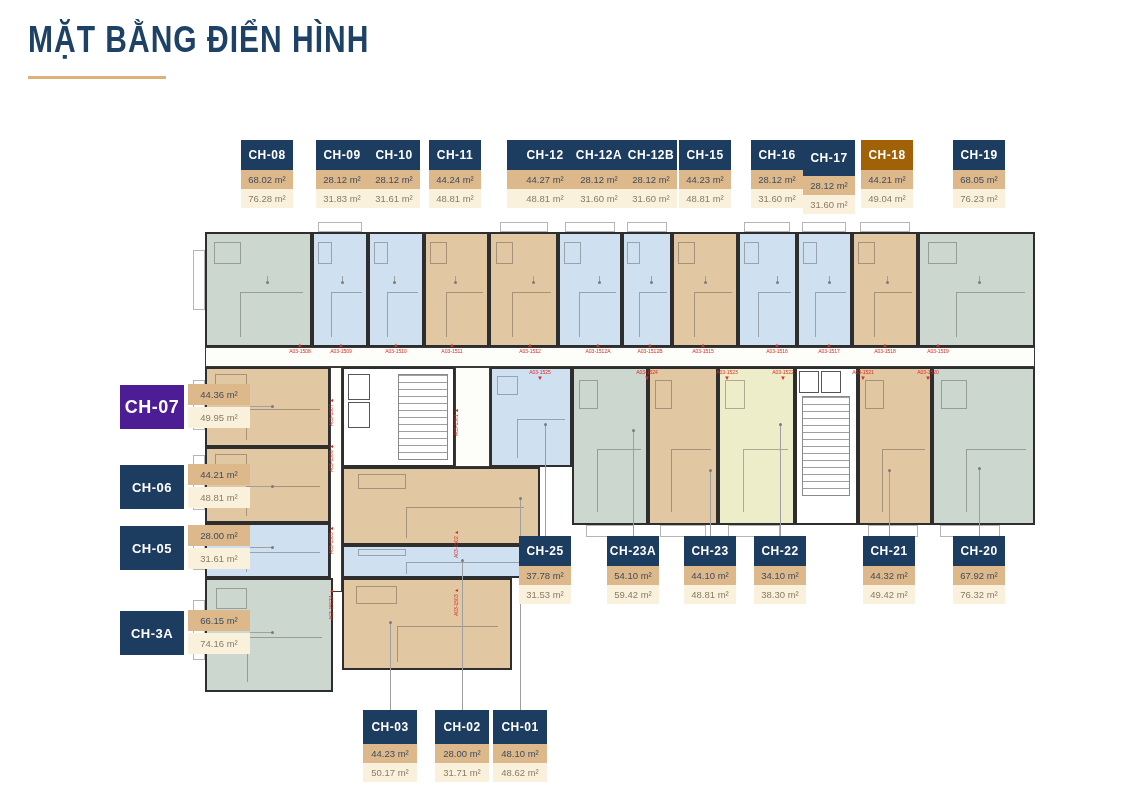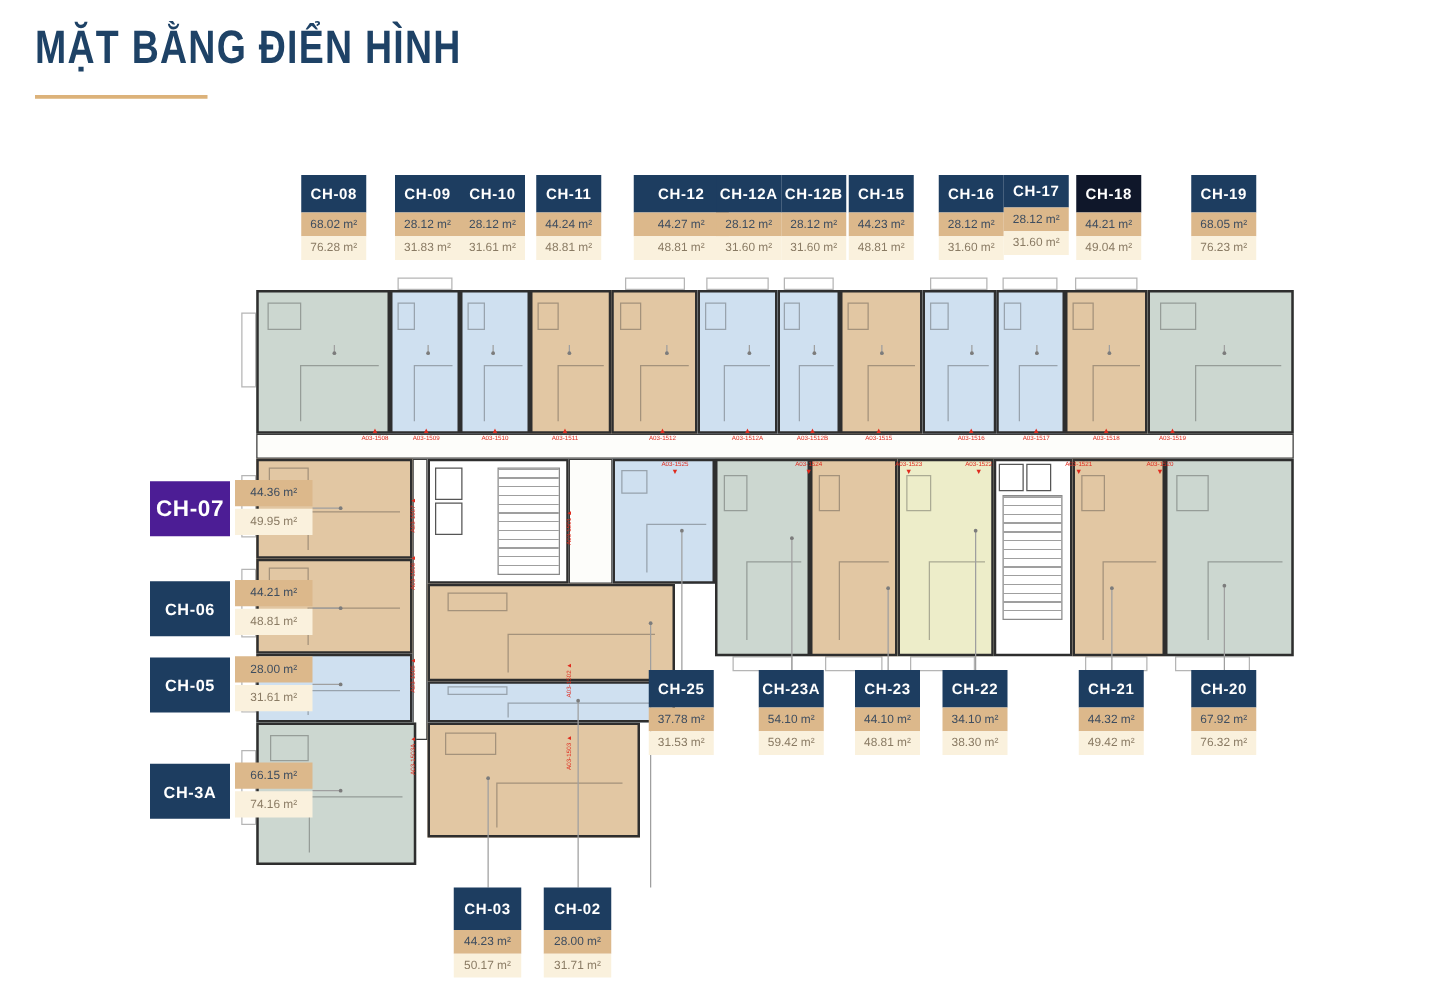--- a/index.html
+++ b/index.html
@@ -193,28 +193,28 @@
     <div class="leader" style="left: 705px; top: 276px; width: 1px; height: 6px;"></div>
     <div class="ldot" style="left: 704px; top: 281px;"></div>
     <div class="card" style="left: 751px; top: 140px; width: 52px;">
       <div class="nm" style="height: 30px; background: rgb(29, 61, 96);">CH-16</div>
       <div class="a1" style="height: 19px; background: rgb(220, 184, 139); color: rgb(62, 77, 95);">28.12 m²</div>
       <div class="a2" style="height: 19px; background: rgb(250, 241, 221); color: rgb(138, 123, 100);">31.60 m²</div>
     </div>
     <div class="leader" style="left: 777px; top: 276px; width: 1px; height: 6px;"></div>
     <div class="ldot" style="left: 776px; top: 281px;"></div>
     <div class="card" style="left: 803px; top: 140px; width: 52px;">
-      <div class="nm" style="height: 26px; background: rgb(29, 61, 96);">CH-17</div>
+      <div class="nm" style="height: 36px; background: rgb(29, 61, 96);">CH-17</div>
       <div class="a1" style="height: 19px; background: rgb(220, 184, 139); color: rgb(62, 77, 95);">28.12 m²</div>
       <div class="a2" style="height: 19px; background: rgb(250, 241, 221); color: rgb(138, 123, 100);">31.60 m²</div>
     </div>
     <div class="leader" style="left: 829px; top: 276px; width: 1px; height: 6px;"></div>
     <div class="ldot" style="left: 828px; top: 281px;"></div>
     <div class="card" style="left: 861px; top: 140px; width: 52px;">
-      <div class="nm" style="height: 30px; background: #0f172a;">CH-18</div>
+      <div class="nm" style="height: 30px; background: #a16207;">CH-18</div>
       <div class="a1" style="height: 19px; background: rgb(220, 184, 139); color: rgb(62, 77, 95);">44.21 m²</div>
       <div class="a2" style="height: 19px; background: rgb(250, 241, 221); color: rgb(138, 123, 100);">49.04 m²</div>
     </div>
     <div class="leader" style="left: 887px; top: 276px; width: 1px; height: 6px;"></div>
     <div class="ldot" style="left: 886px; top: 281px;"></div>
     <div class="card" style="left: 953px; top: 140px; width: 52px;">
       <div class="nm" style="height: 30px; background: rgb(29, 61, 96);">CH-19</div>
       <div class="a1" style="height: 19px; background: rgb(220, 184, 139); color: rgb(62, 77, 95);">68.05 m²</div>
       <div class="a2" style="height: 19px; background: rgb(250, 241, 221); color: rgb(138, 123, 100);">76.23 m²</div>
     </div>
@@ -297,15 +297,20 @@
     </div>
     <div class="leader" style="left: 390px; top: 622px; width: 1px; height: 88px;"></div>
     <div class="ldot" style="left: 389px; top: 621px;"></div>
     <div class="card" style="left: 435px; top: 710px; width: 54px;">
       <div class="nm" style="height: 34px; background: rgb(29, 61, 96);">CH-02</div>
       <div class="a1" style="height: 19px; background: rgb(220, 184, 139); color: rgb(62, 77, 95);">28.00 m²</div>
       <div class="a2" style="height: 19px; background: rgb(250, 241, 221); color: rgb(138, 123, 100);">31.71 m²</div>
     </div>
     <div class="leader" style="left: 462px; top: 560px; width: 1px; height: 150px;"></div>
     <div class="ldot" style="left: 461px; top: 559px;"></div>
+    <div class="card" style="left: 493px; top: 710px; width: 54px;">
+      <div class="nm" style="height: 34px; background: rgb(29, 61, 96);">CH-01</div>
+      <div class="a1" style="height: 19px; background: rgb(220, 184, 139); color: rgb(62, 77, 95);">48.10 m²</div>
+      <div class="a2" style="height: 19px; background: rgb(250, 241, 221); color: rgb(138, 123, 100);">48.62 m²</div>
+    </div>
     <div class="leader" style="left: 520px; top: 498px; width: 1px; height: 212px;"></div>
     <div class="ldot" style="left: 519px; top: 497px;"></div>
   </div>
 
 </body></html>

